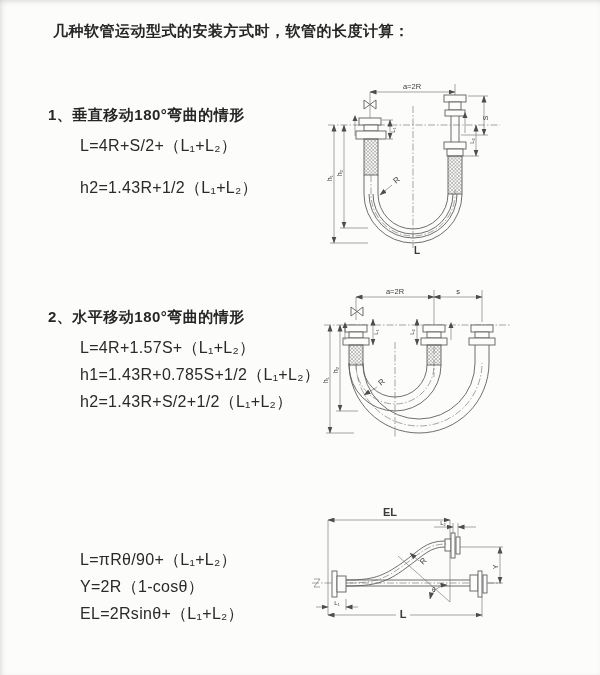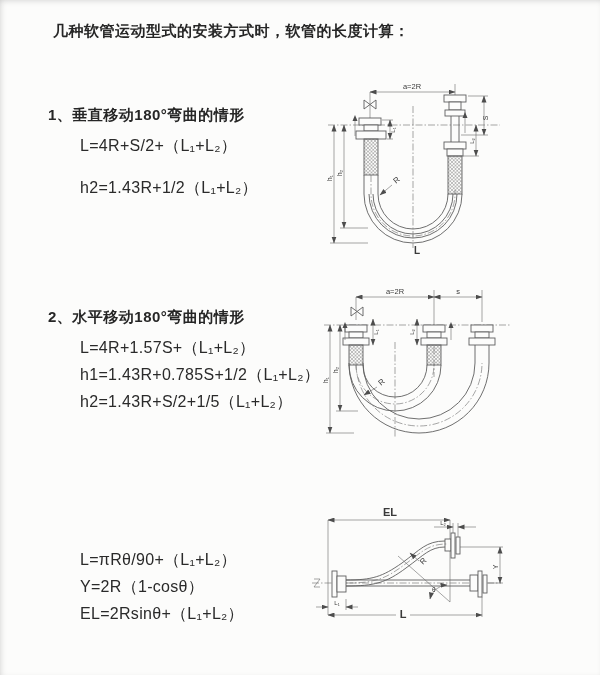--- a/index.html
+++ b/index.html
@@ -53,21 +53,21 @@
 
   <div class="title">几种软管运动型式的安装方式时，软管的长度计算：</div>
 
   <div class="heading" style="top:106px">1、垂直移动180°弯曲的情形</div>
   <div class="formula" style="top:136px">L=4R+S/2+（L₁+L₂）</div>
   <div class="formula" style="top:178px">h2=1.43R+1/2（L₁+L₂）</div>
 
   <div class="heading" style="top:308px">2、水平移动180°弯曲的情形</div>
   <div class="formula" style="top:338px">L=4R+1.57S+（L₁+L₂）</div>
   <div class="formula" style="top:365px">h1=1.43R+0.785S+1/2（L₁+L₂）</div>
-  <div class="formula" style="top:392px">h2=1.43R+S/2+1/5（L₁+L₂）</div>
+  <div class="formula" style="top:392px">h2=1.43R+S/2+1/2（L₁+L₂）</div>
 
   <div class="formula" style="top:550px">L=πRθ/90+（L₁+L₂）</div>
   <div class="formula" style="top:577px">Y=2R（1-cosθ）</div>
   <div class="formula" style="top:604px">EL=2Rsinθ+（L₁+L₂）</div>
 
   <svg class="diag" style="left:312px;top:78px" width="290" height="180" viewBox="0 0 290 180">
 
     <path class="cl" d="M101 28 V170"></path>
     <path class="cl" d="M16 47 H188"></path>
 

